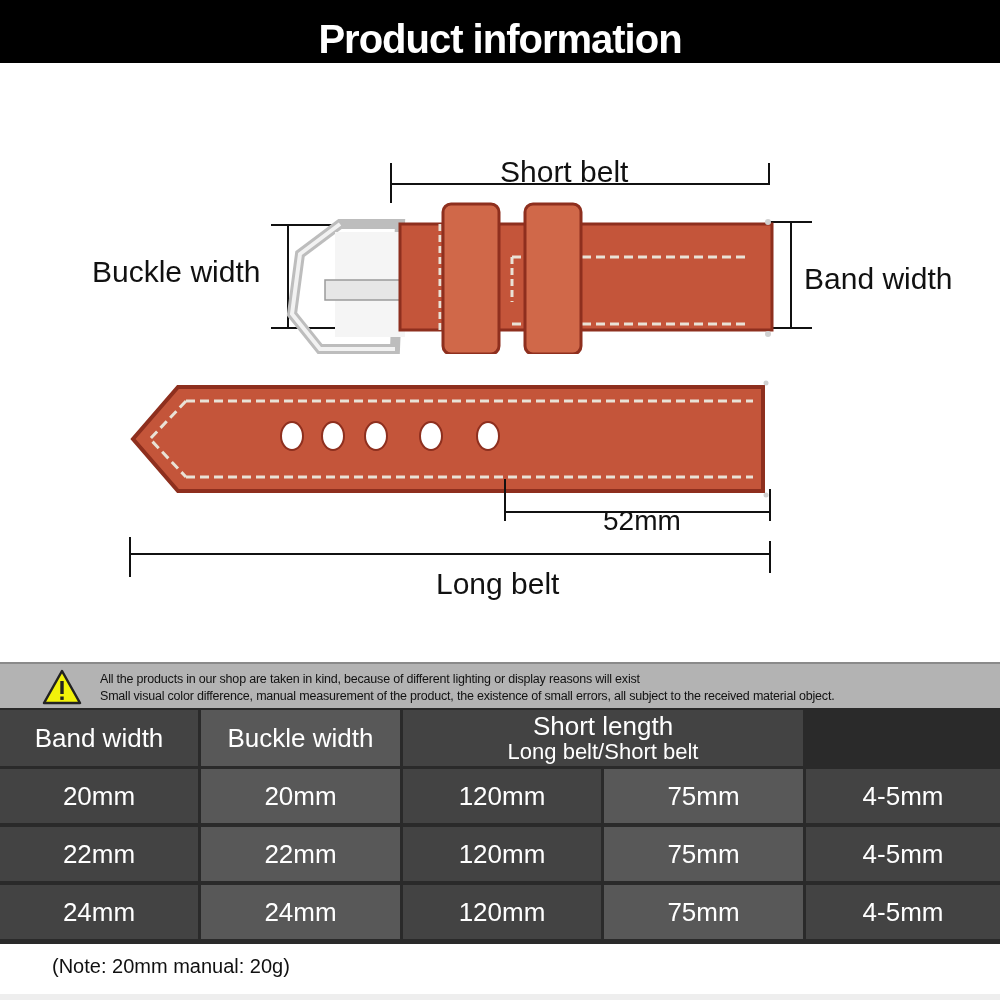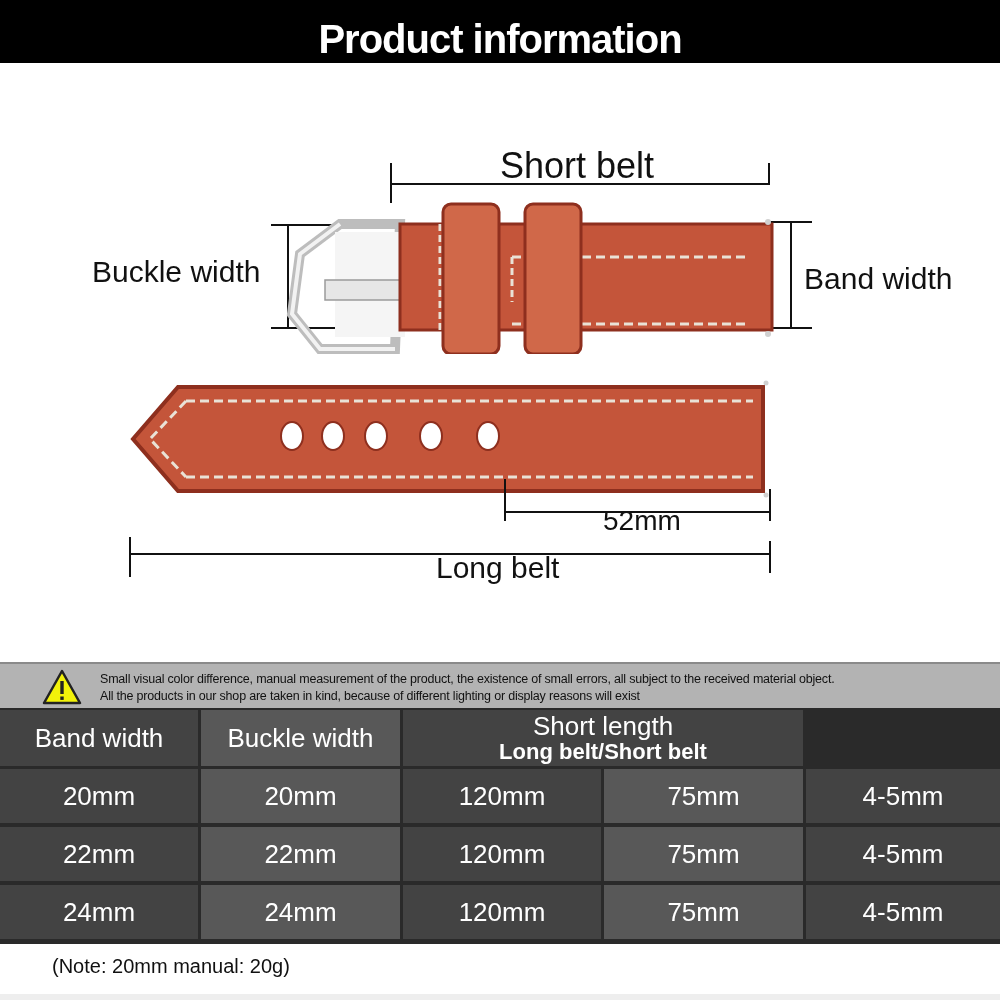--- a/index.html
+++ b/index.html
@@ -23,34 +23,34 @@
   .warn-icon { position: absolute; left: 42px; top: 5px; width: 40px; height: 36px; }
   .warn-text { position: absolute; left: 100px; top: 7px; font-size: 12.5px; color: #111; line-height: 17px; letter-spacing: -0.2px; }
 
   .table { position: absolute; left: 0; top: 708px; width: 1000px; height: 236px; background: #2a2a2a; }
   .cell {
     position: absolute; color: #fff; display: flex; flex-direction: column;
     align-items: center; justify-content: center; font-size: 26px; text-align: center;
   }
   .dark { background: #434343; }
   .light { background: #585858; }
-  .cell .sub { font-size: 22px; line-height: 24px; font-weight: bold; }
+  .cell .sub { font-size: 22px; line-height: 24px; }
   .cell .main { line-height: 28px; }
 
   .note { position: absolute; left: 52px; top: 955px; font-size: 20px; color: #111; }
   .footer-strip { position: absolute; left: 0; top: 994px; width: 1000px; height: 6px; background: #eee; }
 </style>
 </head>
 <body>
 
 <div class="header">Product information</div>
 
 <div class="diagram">
 
-  <div class="lbl" style="left:500px; top:66px; font-size:36px;">Short belt</div>
+  <div class="lbl" style="left:500px; top:76px; font-size:30px;">Short belt</div>
   <div class="line" style="left:391px; top:104px; width:378px; height:2px;"></div>
   <div class="line" style="left:390px; top:84px; width:2px; height:40px;"></div>
   <div class="line" style="left:768px; top:84px; width:2px; height:22px;"></div>
 
   <div class="lbl" style="left:92px; top:176px;">Buckle width</div>
   <div class="line" style="left:271px; top:145px; width:120px; height:2px;"></div>
   <div class="line" style="left:271px; top:248px; width:120px; height:2px;"></div>
   <div class="line" style="left:287px; top:145px; width:2px; height:104px;"></div>
 
   <div class="lbl" style="left:804px; top:183px;">Band width</div>
@@ -93,32 +93,32 @@
   </svg>
 
   <div class="line" style="left:504px; top:400px; width:2px; height:42px;"></div>
   <div class="line" style="left:504px; top:432px; width:267px; height:2px;"></div>
   <div class="line" style="left:769px; top:410px; width:2px; height:32px;"></div>
   <div class="lbl" style="left:603px; top:426px; font-size:28px;">52mm</div>
 
   <div class="line" style="left:129px; top:458px; width:2px; height:40px;"></div>
   <div class="line" style="left:129px; top:474px; width:642px; height:2px;"></div>
   <div class="line" style="left:769px; top:462px; width:2px; height:32px;"></div>
-  <div class="lbl" style="left:436px; top:472px;text-align:right;">Long belt</div>
+  <div class="lbl" style="left:436px; top:488px;text-align:right;">Long belt</div>
 </div>
 
 <div class="warn">
   <svg class="warn-icon" viewBox="0 0 40 36">
     <polygon points="20,2 38,34 2,34" fill="#f2f20a" stroke="#222" stroke-width="2.5" stroke-linejoin="round"></polygon>
     <rect x="18.3" y="12" width="3.4" height="13" fill="#222"></rect>
     <rect x="18.3" y="27.5" width="3.4" height="3.4" fill="#222"></rect>
   </svg>
   <div class="warn-text">
+    <div>All the products in our shop are taken in kind, because of different lighting or display reasons will exist</div>
     <div>Small visual color difference, manual measurement of the product, the existence of small errors, all subject to the received material object.</div>
-    <div>All the products in our shop are taken in kind, because of different lighting or display reasons will exist</div>
   </div>
 </div>
 
 <div class="table">
 
   <div class="cell dark" style="left:0; top:2px; width:198px; height:56px;">
       <span class="main">Band width</span>
     </div>
   <div class="cell light" style="left:201px; top:2px; width:199px; height:56px;">
       <span class="main">Buckle width</span>

